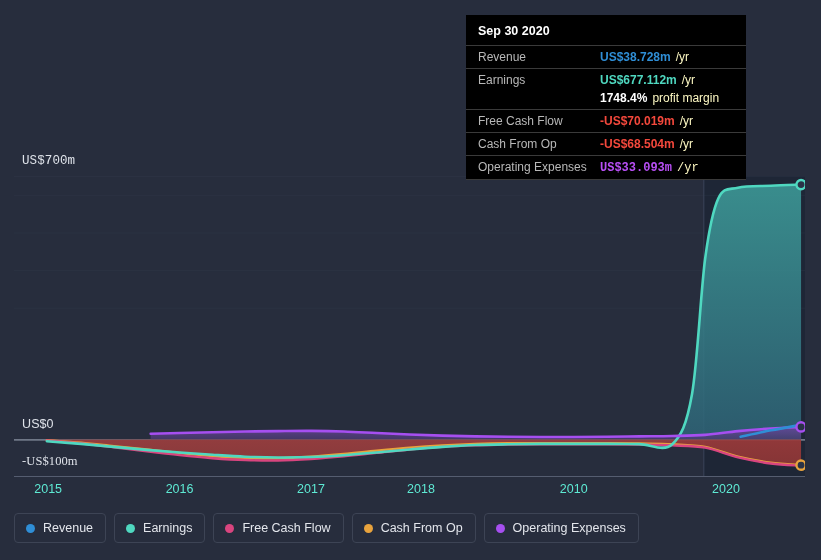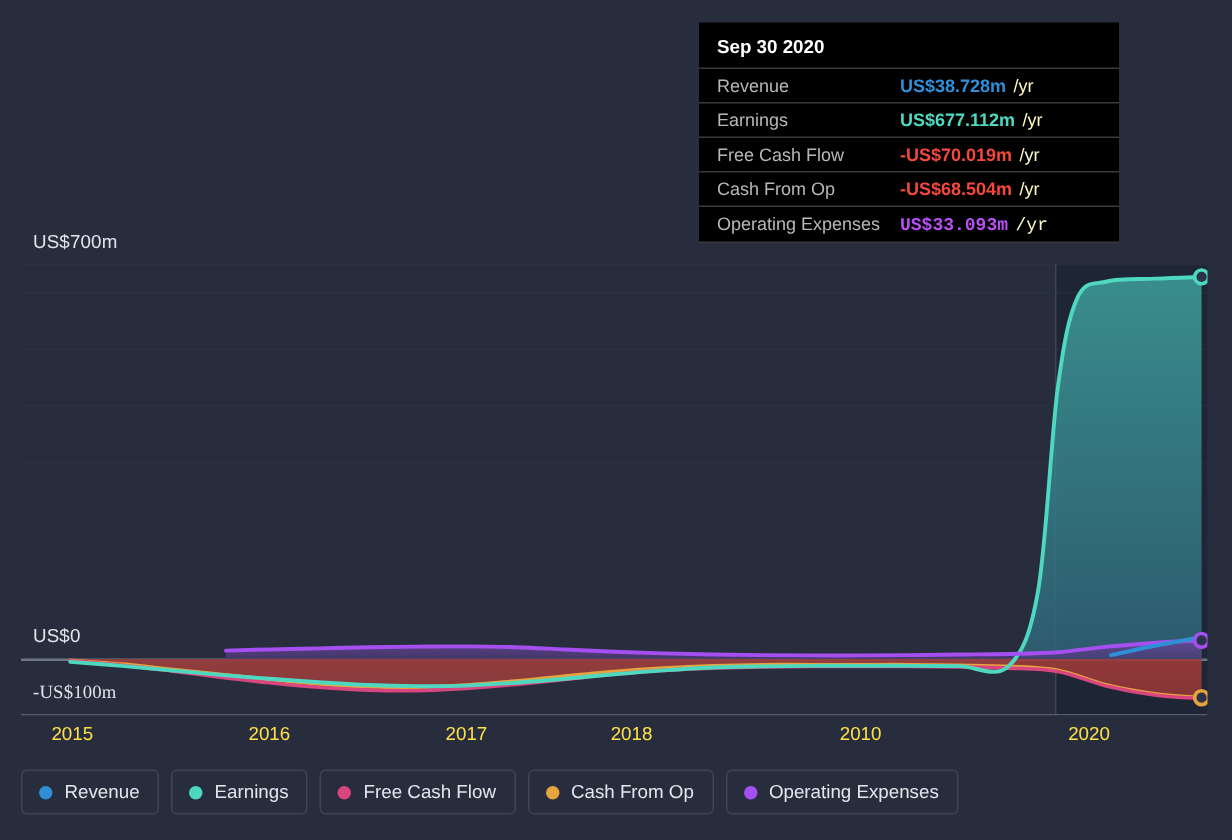--- a/index.html
+++ b/index.html
@@ -17,28 +17,28 @@
   .plot{position:absolute;left:14px;top:176px;width:791px;height:301px;}
   .plot svg{display:block;}
 
   .ylabel{
     position:absolute;
     font-size:12.5px;
     color:#dfe3ea;
     letter-spacing:.1px;
     white-space:nowrap;
   }
-  #ylabel-700{left:22px;top:154px;}
+  #ylabel-700{left:22px;top:154px;font-family:Liberation Mono, monospace;}
   #ylabel-0{left:22px;top:417px;}
   #ylabel-neg100{left:22px;top:454px;font-family:Liberation Serif, serif;}
 
   .xaxis{position:absolute;left:0;top:478px;width:821px;height:26px;}
   .xtick{
     position:absolute;top:4px;
-    font-size:12.5px;color:#fde047;
+    font-size:12.5px;color:#5eead4;
     transform:translateX(-50%);
     white-space:nowrap;
   }
 
   
   .tooltip{
     position:absolute;left:466px;top:15px;width:280px;
     background:#000;
     padding:0;
     box-sizing:border-box;
@@ -159,20 +159,24 @@
     <div class="tt-date">Sep 30 2020</div>
     <div id="tt-rows">
         <div class="tt-row">
           <div class="tt-label">Revenue</div>
           <div class="tt-val" style="color: rgb(47, 142, 214);">US$38.728m<span class="tt-unit">/yr</span></div>
         </div>
         <div class="tt-row">
           <div class="tt-label">Earnings</div>
           <div class="tt-val" style="color: rgb(79, 216, 192);">US$677.112m<span class="tt-unit">/yr</span></div>
         </div>
+        <div class="tt-row noborder">
+          <div class="tt-label"></div>
+          <div class="tt-val" style="color: rgb(255, 255, 255);">1748.4%<span class="tt-unit">profit margin</span></div>
+        </div>
         <div class="tt-row">
           <div class="tt-label">Free Cash Flow</div>
           <div class="tt-val" style="color: rgb(244, 72, 60);">-US$70.019m<span class="tt-unit">/yr</span></div>
         </div>
         <div class="tt-row">
           <div class="tt-label">Cash From Op</div>
           <div class="tt-val" style="color: rgb(244, 72, 60);">-US$68.504m<span class="tt-unit">/yr</span></div>
         </div>
         <div class="tt-row">
           <div class="tt-label">Operating Expenses</div>

